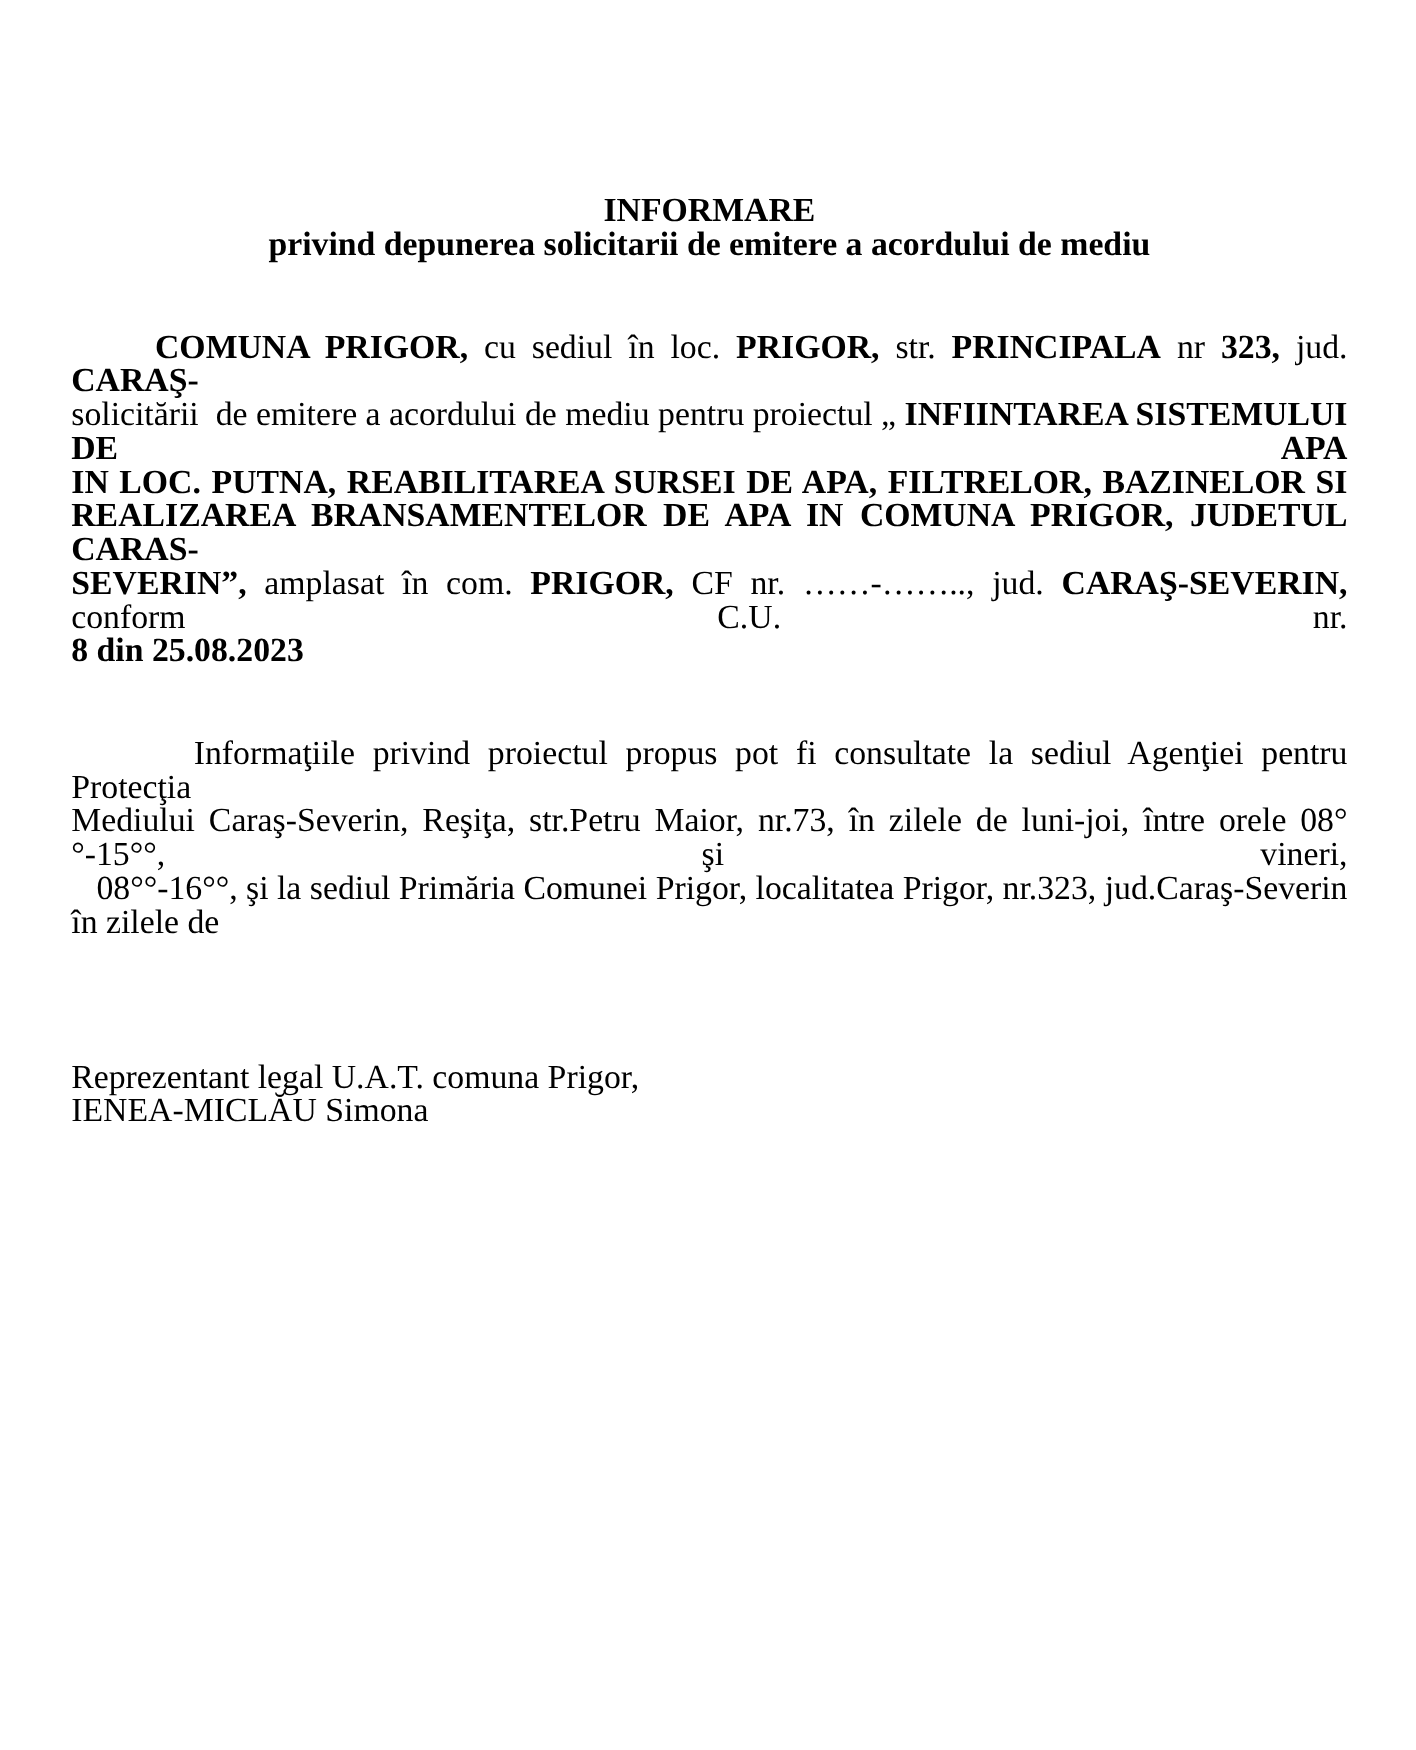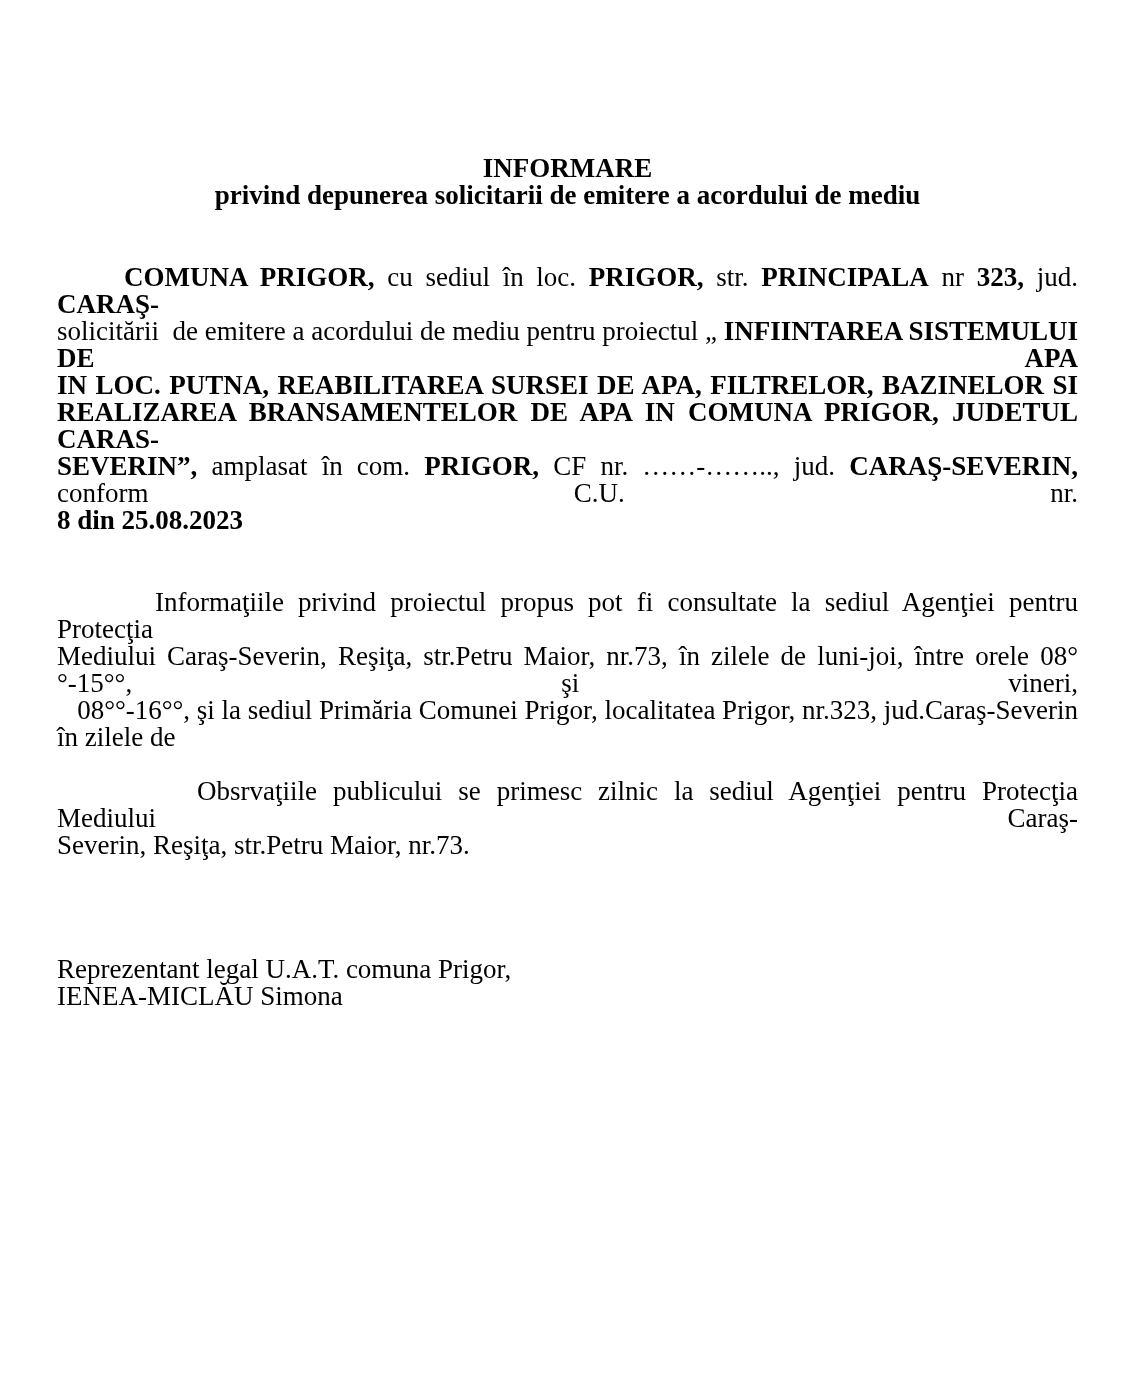--- a/index.html
+++ b/index.html
@@ -62,22 +62,18 @@
         <div class="line"><b>IN LOC. PUTNA, REABILITAREA SURSEI DE APA, FILTRELOR, BAZINELOR SI</b></div>
         <div class="line"><b>REALIZAREA BRANSAMENTELOR DE APA IN COMUNA PRIGOR, JUDETUL CARAS-</b></div>
         <div class="line"><b>SEVERIN”,</b><span> amplasat în com. </span><b>PRIGOR,</b><span> CF nr. ……-…….., jud. </span><b>CARAŞ-SEVERIN,</b><span> conform C.U. nr.</span></div>
         <div class="line"><b>8 din 25.08.2023</b></div>
       </div>
       <div class="para para-2">
         <div class="line"><span>Informaţiile privind proiectul propus pot fi consultate la sediul Agenţiei pentru Protecţia</span></div>
         <div class="line"><span>Mediului Caraş-Severin, Reşiţa, str.Petru Maior, nr.73, în zilele de luni-joi, între orele 08°°-15°°, şi vineri,</span></div>
         <div class="line"><span>08°°-16°°, şi la sediul Primăria Comunei Prigor, localitatea Prigor, nr.323, jud.Caraş-Severin în zilele de</span></div>
       </div>
-      <div class="para para-3">
-        <div class="line"><span>Obsrvaţiile publicului se primesc zilnic la sediul Agenţiei pentru Protecţia Mediului Caraş-</span></div>
-        <div class="line"><span>Severin, Reşiţa, str.Petru Maior, nr.73.</span></div>
-      </div>
       <div class="para para-4">
         <div class="line"><span>Reprezentant legal U.A.T. comuna Prigor,</span></div>
         <div class="line"><span>IENEA-MICLĂU Simona</span></div>
       </div>
     </div>
 </div>
 
 </body></html>

